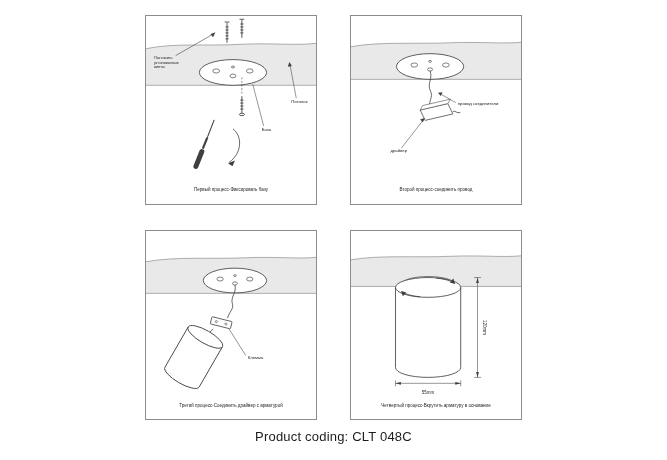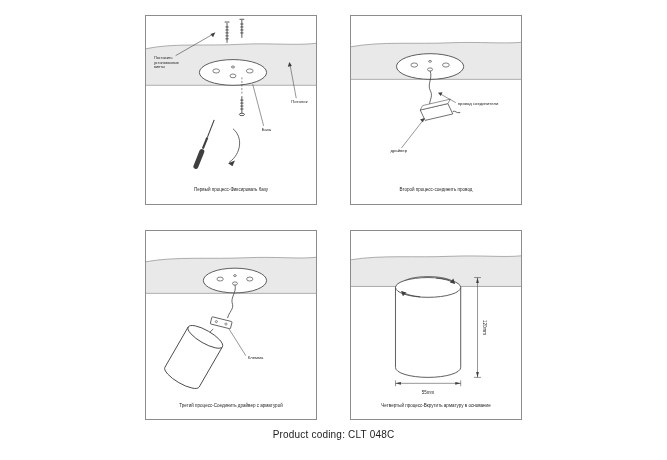--- a/index.html
+++ b/index.html
@@ -9,21 +9,21 @@
   #p1{left:145px;top:15px}
   #p2{left:350px;top:15px}
   #p3{left:145px;top:230px}
   #p4{left:350px;top:230px}
   .panel svg{width:100%;height:100%;display:block;}
   svg text{font-family:"Liberation Sans",sans-serif;fill:#1f1f1f;}
   .cap{font-size:4.6px;}
   .lbl{font-size:4.3px;}
   .tiny{font-size:3.9px;}
   .dim{font-size:4.6px;}
-  .coding{position:absolute;left:0;right:0;top:429px;text-align:center;font-size:10px;color:#1c1c1c;letter-spacing:0.2px;}
+  .coding{position:absolute;left:0;right:0;top:429px;text-align:center;font-size:13px;color:#1c1c1c;letter-spacing:0.2px;}
 </style>
 </head>
 <body>
 
 <div class="sheet">
 
   <div class="panel" id="p1">
     <svg viewBox="0 0 172 190">
       <g>
         <path d="M0,33 C28,27 62,30.5 96,28.5 C126,27 152,30 172,27.5 L172,70 L0,70 Z" fill="#e9e9e9"></path>

